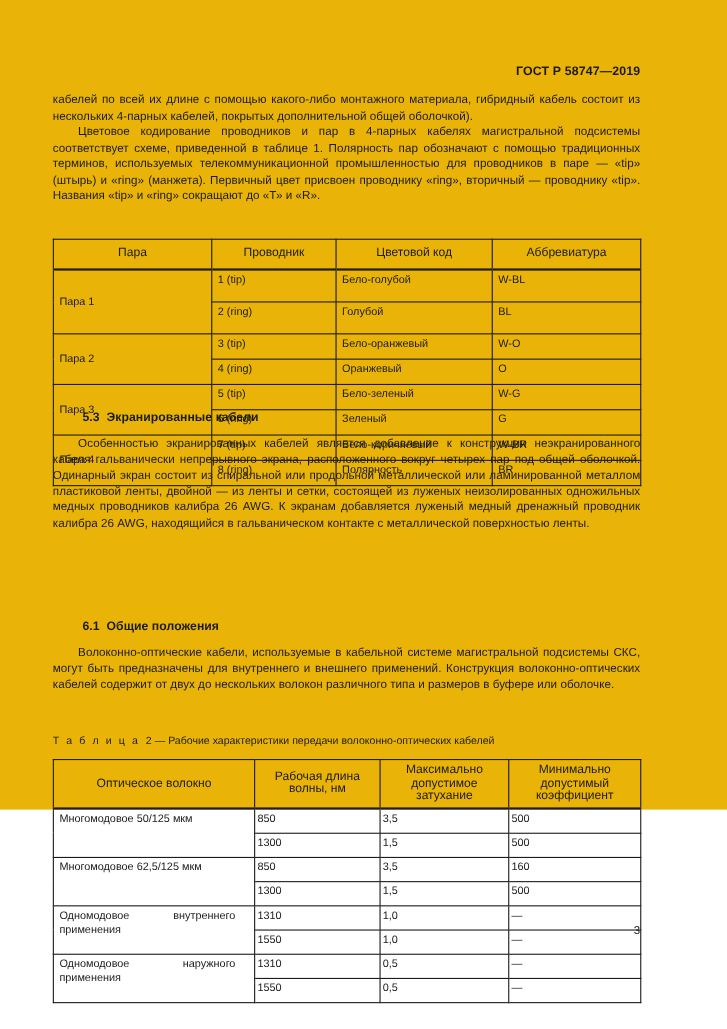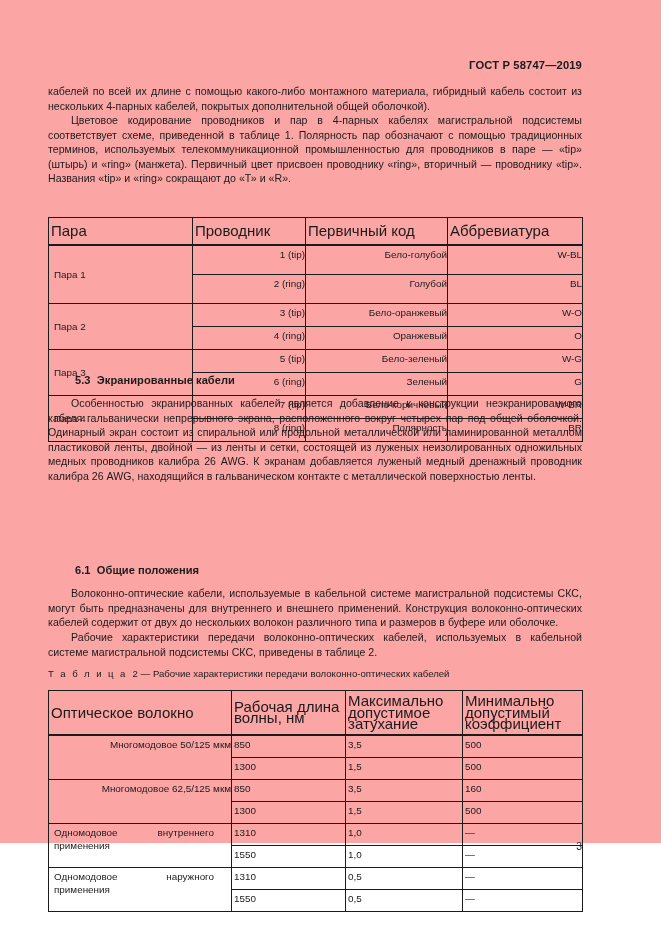--- a/index.html
+++ b/index.html
@@ -14,22 +14,22 @@
     font-family: "Liberation Sans", "DejaVu Sans", sans-serif;
     color: #1b1b1b;
     position: relative;
     overflow: hidden;
   }
   .page {
     position: absolute;
     left: 0;
     top: 0;
     width: 661px;
-    height: 843px;
-    background: #fca5a5;
+    height: 736px;
+    background: #eab308;
   }
 
   
   .doc-header {
     position: absolute;
     left: 48px;
     top: 59px;
     width: 534px;
     text-align: right;
     font-size: 11.2px;
@@ -95,32 +95,33 @@
     table-layout: fixed;
     font-size: 9.9px;
   }
   table.gost td, table.gost th {
     border: 1px solid #1b1b1b;
     padding: 0;
     font-weight: normal;
     vertical-align: top;
   }
   table.gost thead td {
+    text-align: center;
     vertical-align: middle;
-    font-size: 15px;
+    font-size: 11px;
     line-height: 11.5px;
     padding: 4px 2px 4px 2px;
     border-bottom-width: 1px;
   }
   table.gost thead tr td {
     border-bottom: 2px solid #1b1b1b;
   }
   table.gost td.cell-l {
-    text-align: right;
-    padding: 2px 0 2px 5px;
+    text-align: left;
+    padding: 2px 20px 2px 5px;
     line-height: 13px;
   }
   table.gost td.cell-c {
     text-align: left;
     padding: 2px 2px 2px 2px;
     line-height: 13px;
   }
   table.gost td.cell-just {
     text-align: justify;
     text-align-last: justify;
@@ -172,21 +173,21 @@
       <colgroup>
         <col style="width:144px;">
         <col style="width:113px;">
         <col style="width:142px;">
         <col style="width:135px;">
       </colgroup>
       <thead>
         <tr>
           <td>Пара</td>
           <td>Проводник</td>
-          <td>Первичный код</td>
+          <td>Цветовой код</td>
           <td>Аббревиатура</td>
         </tr>
       </thead>
       <tbody>
 
         <tr class="tall">
           <td class="group" rowspan="2">Пара 1</td>
           <td class="cell-l">1 (tip)</td>
           <td class="cell-l">Бело-голубой</td>
           <td class="cell-l">W-BL</td>
@@ -250,23 +251,20 @@
   <div class="block" style="top:563px;">
     <h2 class="h2 sub">
       <span>6.1</span><span>&nbsp; </span><span>Общие положения</span>
     </h2>
   </div>
 
   <div class="block" style="top:586px;">
     <p class="para indent">Волоконно-оптические кабели, используемые в кабельной системе магистральной подсистемы СКС, могут быть предназначены для внутреннего и внешнего применений. Конструкция волоконно-оптических кабелей содержит от двух до нескольких волокон различного типа и размеров в буфере или оболочке.</p>
   </div>
 
-  <div class="block" style="top:630px;">
-    <p class="para indent">Рабочие характеристики передачи волоконно-оптических кабелей, используемых в кабельной системе магистральной подсистемы СКС, приведены в таблице 2.</p>
-  </div>
 
   <div class="block" style="top:667px;">
     <p class="tbl-caption">
       <span class="spaced">Т а б л и ц а</span><span>&nbsp; </span><span>2</span><span>&nbsp;</span><span>—</span><span>&nbsp;</span><span>Рабочие характеристики передачи волоконно-оптических кабелей</span>
     </p>
   </div>
 
   <div class="block" style="top:690px;">
     <table class="gost t2">
       <colgroup>

